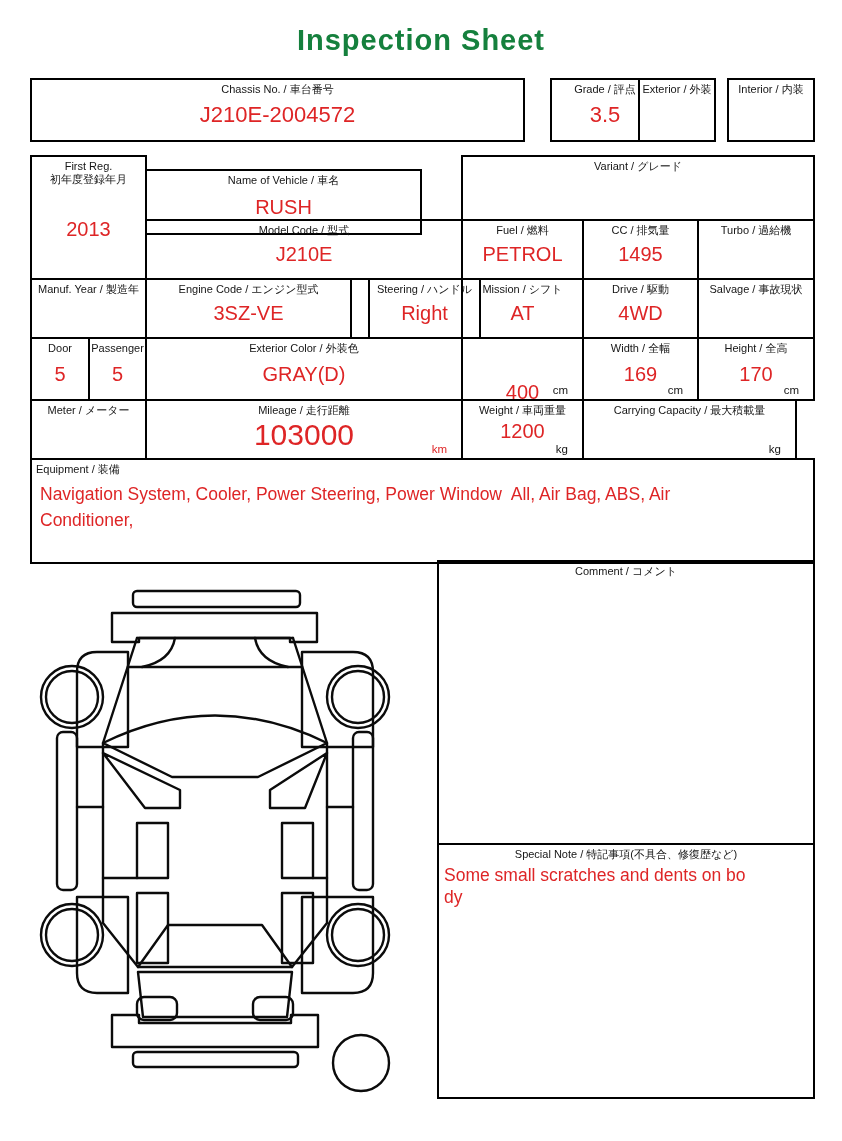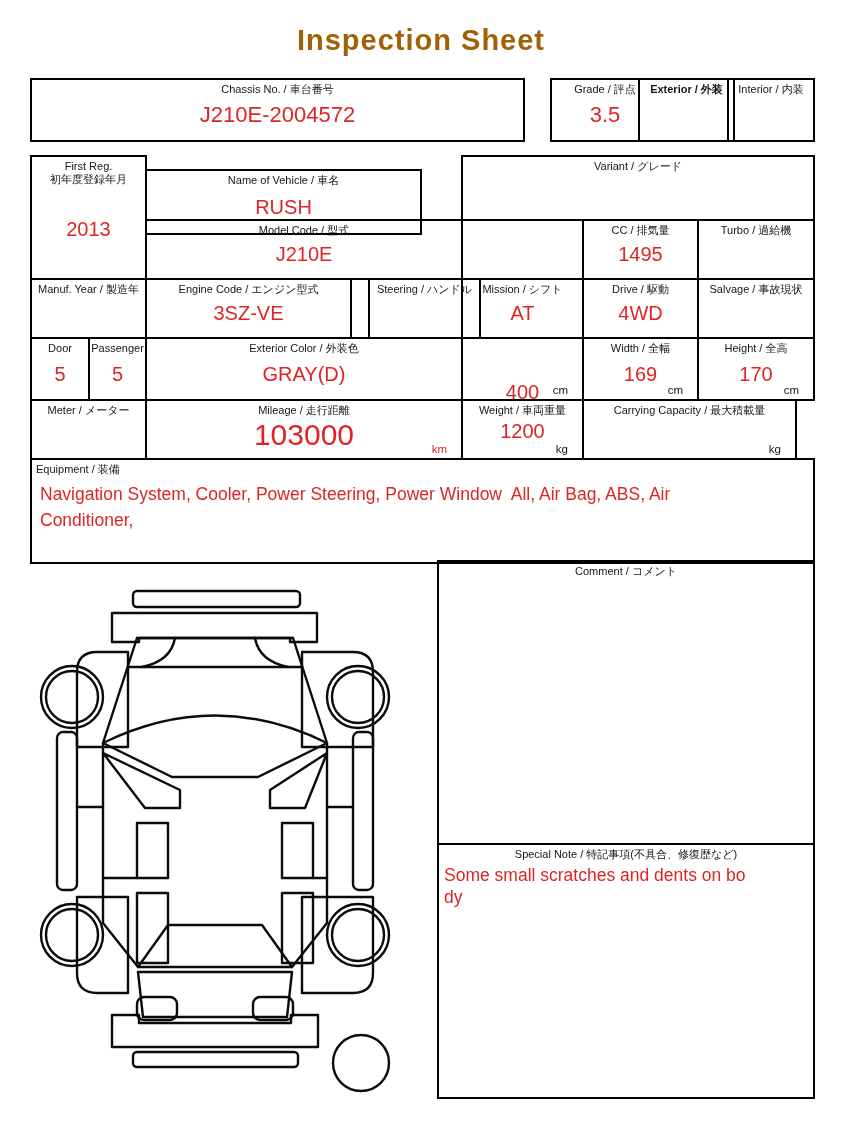--- a/index.html
+++ b/index.html
@@ -8,21 +8,21 @@
     --line:#000000;
   }
   html,body{margin:0;padding:0;background:#ffffff;}
   .page{
     position:relative;width:842px;height:1141px;background:#ffffff;
     font-family:"Liberation Sans","DejaVu Sans",sans-serif;color:var(--ink);
     overflow:hidden;
   }
   .title{
     position:absolute;left:0;right:0;top:24px;text-align:center;
-    font-size:29px;font-weight:bold;letter-spacing:1px;color:#a16207;
+    font-size:29px;font-weight:bold;letter-spacing:1px;color:#15803d;
   }
   .cell{
     position:absolute;border:2px solid var(--line);box-sizing:border-box;
     display:flex;flex-direction:column;background:transparent;
   }
   .lbl{
     font-size:11px;line-height:13px;text-align:center;padding-top:3px;
     color:var(--ink);white-space:nowrap;overflow:hidden;
   }
   .lbl.left{text-align:left;padding-left:4px;}
@@ -52,21 +52,21 @@
 
   <div class="cell" style="left:30px;top:78px;width:495px;height:64px;">
     <div class="lbl">Chassis No. / 車台番号</div>
     <div class="val xl">J210E-2004572</div>
   </div>
 
   <div class="cell" style="left:550px;top:78px;width:90px;height:64px;padding-left:20px;">
     <div class="lbl">Grade / 評点</div>
     <div class="val xl">3.5</div>
   </div>
-  <div class="cell" style="left:638px;top:78px;width:97px;height:64px;font-weight:bold;">
+  <div class="cell" style="left:638px;top:78px;width:78px;height:64px;">
     <div class="lbl">Exterior / 外装</div>
     <div class="val"></div>
   </div>
   <div class="cell" style="left:727px;top:78px;width:88px;height:64px;">
     <div class="lbl">Interior / 内装</div>
     <div class="val"></div>
   </div>
 
   <div class="cell" style="left:30px;top:155px;width:117px;height:125px;">
     <div class="lbl">First Reg.</div>
@@ -78,39 +78,44 @@
     <div class="val">RUSH</div>
   </div>
   <div class="cell" style="left:461px;top:155px;width:354px;height:66px;">
     <div class="lbl">Variant / グレード</div>
   </div>
 
   <div class="cell" style="left:145px;top:219px;width:318px;height:61px;">
     <div class="lbl">Model Code / 型式</div>
     <div class="val">J210E</div>
   </div>
+  <div class="cell" style="left:461px;top:219px;width:123px;height:61px;">
+    <div class="lbl">Fuel / 燃料</div>
+    <div class="val">PETROL</div>
+  </div>
   <div class="cell" style="left:582px;top:219px;width:117px;height:61px;">
     <div class="lbl">CC / 排気量</div>
     <div class="val">1495</div>
   </div>
   <div class="cell" style="left:697px;top:219px;width:118px;height:61px;">
     <div class="lbl">Turbo / 過給機</div>
     <div class="val"></div>
   </div>
 
   <div class="cell" style="left:30px;top:278px;width:117px;height:61px;">
     <div class="lbl">Manuf. Year / 製造年</div>
     <div class="val"></div>
   </div>
   <div class="cell" style="left:145px;top:278px;width:207px;height:61px;">
     <div class="lbl">Engine Code / エンジン型式</div>
     <div class="val">3SZ-VE</div>
   </div>
   <div class="cell" style="left:368px;top:278px;width:113px;height:61px;">
     <div class="lbl">Steering / ハンドル</div>
+    <div class="val">Right</div>
   </div>
   <div class="cell" style="left:461px;top:278px;width:123px;height:61px;">
     <div class="lbl">Mission / シフト</div>
     <div class="val">AT</div>
   </div>
   <div class="cell" style="left:582px;top:278px;width:117px;height:61px;">
     <div class="lbl">Drive / 駆動</div>
     <div class="val">4WD</div>
   </div>
   <div class="cell" style="left:697px;top:278px;width:118px;height:61px;">

